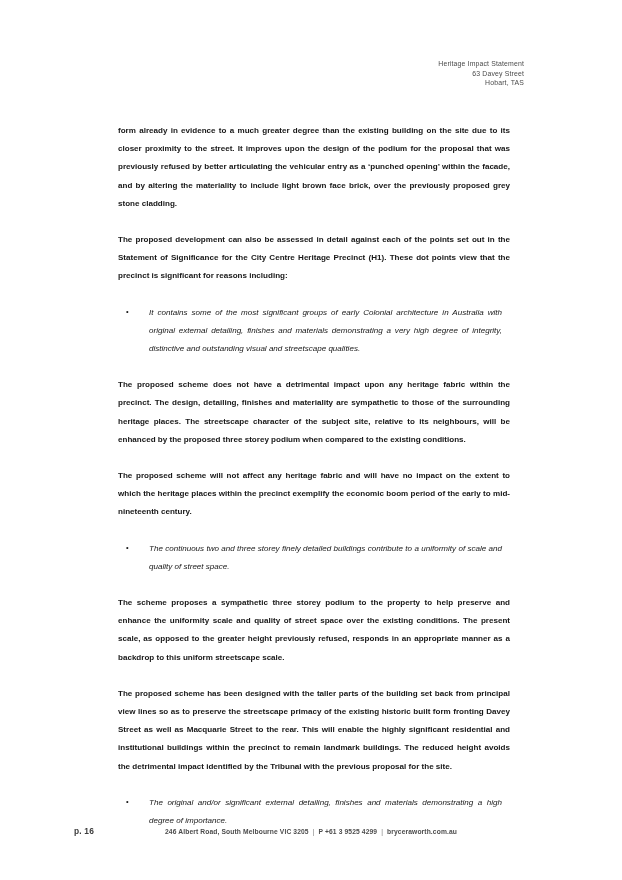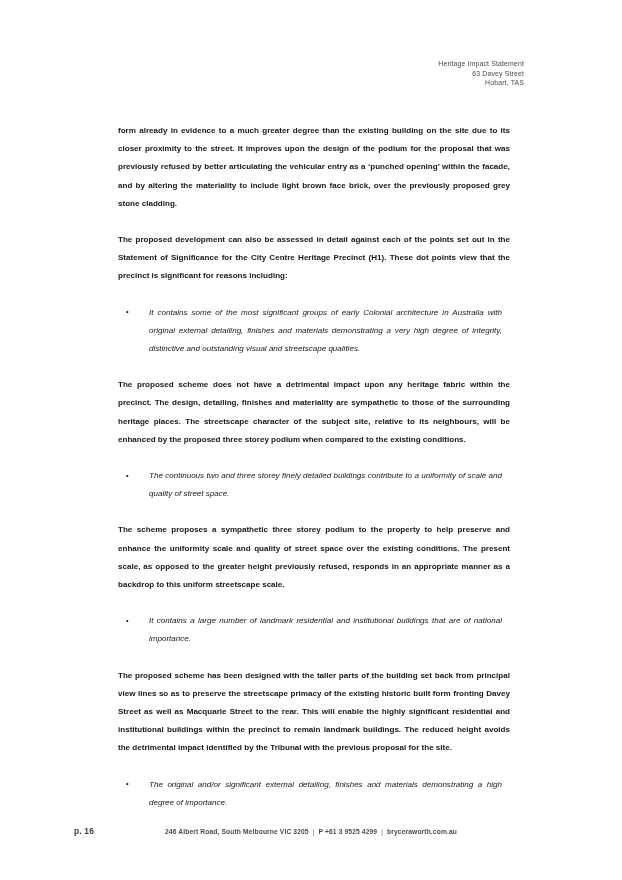--- a/index.html
+++ b/index.html
@@ -181,36 +181,34 @@
       <ul class="bullets">
         <li class="bullet">It contains some of the most significant groups of early Colonial architecture in Australia with original external detailing, finishes and materials demonstrating a very high degree of integrity, distinctive and outstanding visual and streetscape qualities.</li>
       </ul>
     </div>
 
     <div class="block">
       <p class="para">The proposed scheme does not have a detrimental impact upon any heritage fabric within the precinct.  The design, detailing, finishes and materiality are sympathetic to those of the surrounding heritage places.  The streetscape character of the subject site, relative to its neighbours, will be enhanced by the proposed three storey podium when compared to the existing conditions.</p>
     </div>
 
 
+    <div class="block">
+      <p class="para">The proposed scheme will not affect any heritage fabric and will have no impact on the extent to which the heritage places within the precinct exemplify the economic boom period of the early to mid-nineteenth century.</p>
+    </div>
 
     <div class="bullet-block">
       <ul class="bullets">
         <li class="bullet">The continuous two and three storey finely detailed buildings contribute to a uniformity of scale and quality of street space.</li>
       </ul>
     </div>
 
     <div class="block">
       <p class="para">The scheme proposes a sympathetic three storey podium to the property to help preserve and enhance the uniformity scale and quality of street space over the existing conditions.  The present scale, as opposed to the greater height previously refused, responds in an appropriate manner as a backdrop to this uniform streetscape scale.</p>
     </div>
 
-    <div class="bullet-block">
-      <ul class="bullets">
-        <li class="bullet">It contains a large number of landmark residential and institutional buildings that are of national importance.</li>
-      </ul>
-    </div>
 
     <div class="block">
       <p class="para">The proposed scheme has been designed with the taller parts of the building set back from principal view lines so as to preserve the streetscape primacy of the existing historic built form fronting Davey Street as well as Macquarie Street to the rear.  This will enable the highly significant residential and institutional buildings within the precinct to remain landmark buildings.  The reduced height avoids the detrimental impact identified by the Tribunal with the previous proposal for the site.</p>
     </div>
 
     <div class="bullet-block">
       <ul class="bullets">
         <li class="bullet">The original and/or significant external detailing, finishes and materials demonstrating a high degree of importance.</li>
       </ul>
     </div>

